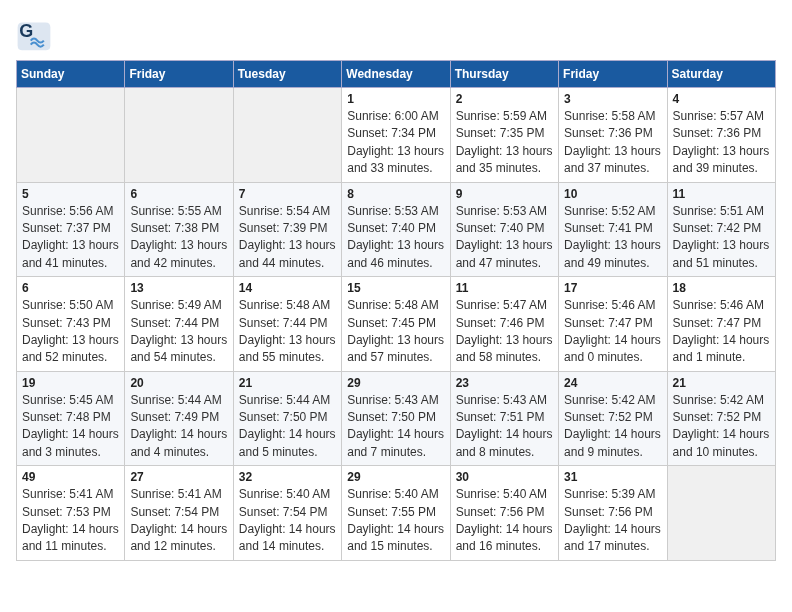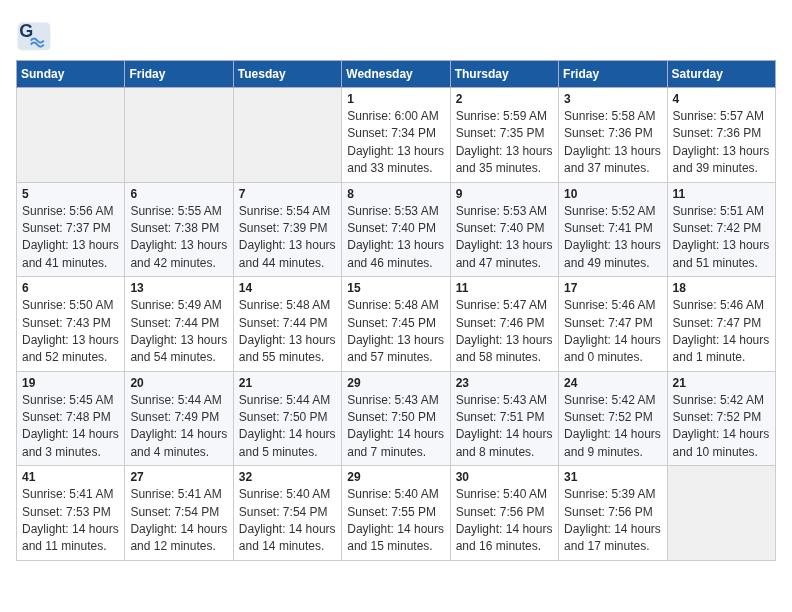--- a/index.html
+++ b/index.html
@@ -227,21 +227,21 @@
           <div class="day-num">24</div>
           <div class="cell-info">Sunrise: 5:42 AM<br>Sunset: 7:52 PM<br>Daylight: 14 hours and 9 minutes.</div>
         </td>
         <td>
           <div class="day-num">21</div>
           <div class="cell-info">Sunrise: 5:42 AM<br>Sunset: 7:52 PM<br>Daylight: 14 hours and 10 minutes.</div>
         </td>
       </tr>
       <tr>
         <td>
-          <div class="day-num">41</div>
+          <div class="day-num">49</div>
           <div class="cell-info">Sunrise: 5:41 AM<br>Sunset: 7:53 PM<br>Daylight: 14 hours and 11 minutes.</div>
         </td>
         <td>
           <div class="day-num">27</div>
           <div class="cell-info">Sunrise: 5:41 AM<br>Sunset: 7:54 PM<br>Daylight: 14 hours and 12 minutes.</div>
         </td>
         <td>
           <div class="day-num">32</div>
           <div class="cell-info">Sunrise: 5:40 AM<br>Sunset: 7:54 PM<br>Daylight: 14 hours and 14 minutes.</div>
         </td>

